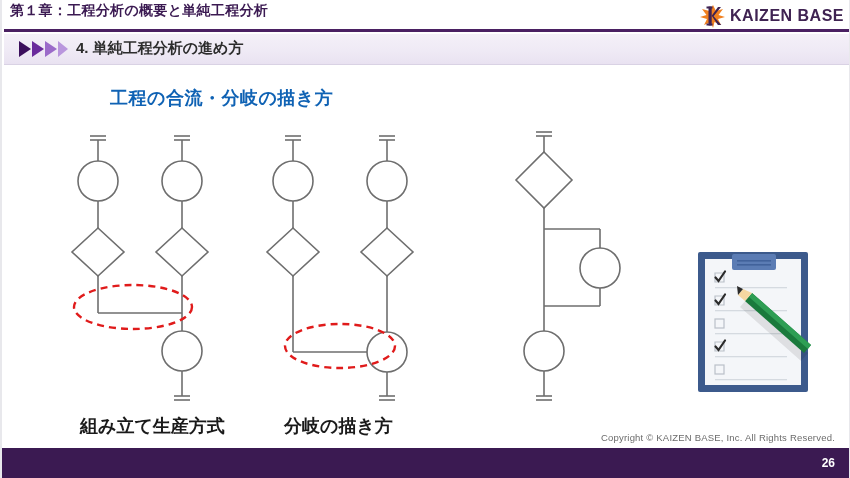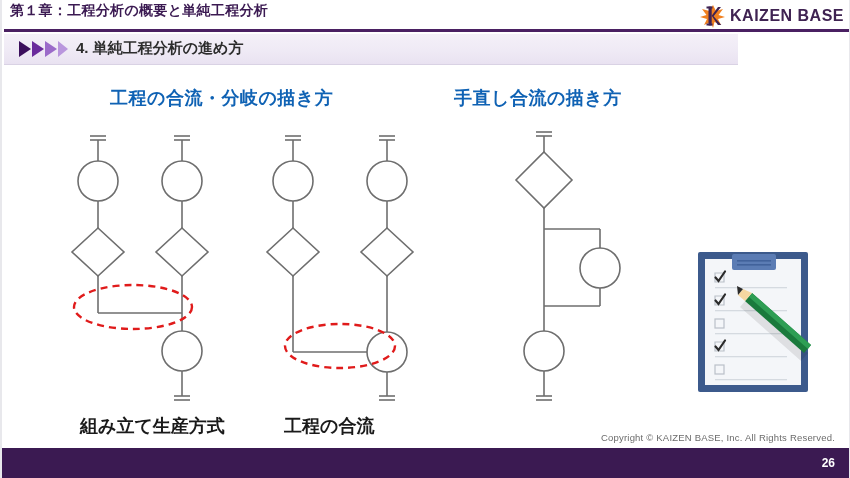--- a/index.html
+++ b/index.html
@@ -69,21 +69,21 @@
     font-weight: bold;
     color: #3f2352;
     letter-spacing: 0.5px;
   }
 
   
   .subtitle-bar {
     position: absolute;
     left: 2px;
     top: 34px;
-    width: 734px;
+    width: 846px;
     height: 30px;
     background: linear-gradient(to bottom, #f4f0f8 0%, #efeaf5 55%, #e9e2f1 100%);
     border-bottom: 1px solid #d9d2e4;
   }
   .chevrons {
     position: absolute;
     left: 14px;
     top: 7px;
     width: 50px;
     height: 16px;
@@ -194,21 +194,20 @@
         <path d="M1 0 L13 8 L1 16 Z" fill="#3b0f5c"></path>
         <path d="M14 0 L26 8 L14 16 Z" fill="#6a2b9c"></path>
         <path d="M27 0 L39 8 L27 16 Z" fill="#9b6bc9"></path>
         <path d="M40 0 L50 8 L40 16 Z" fill="#b996dd"></path>
       </svg>
     </div>
     <div class="subtitle-text">4. 単純工程分析の進め方</div>
   </div>
 
   <div class="sec-head sec-head-1">工程の合流・分岐の描き方</div>
-  <div class="sec-head sec-head-2">手直し合流の描き方</div>
 
   <div class="diagram-layer">
     <svg width="850" height="478" viewBox="0 0 850 478">
 
       <g stroke="#6e6e6e" stroke-width="1.6" fill="none">
 
         <line x1="88" y1="136" x2="104" y2="136"></line>
         <line x1="88" y1="140" x2="104" y2="140"></line>
         <line x1="96" y1="140" x2="96" y2="161"></line>
         <circle cx="96" cy="181" r="20"></circle>
@@ -272,21 +271,21 @@
         <line x1="534" y1="396" x2="550" y2="396"></line>
         <line x1="534" y1="400" x2="550" y2="400"></line>
       </g>
 
       <ellipse cx="131" cy="307" rx="59" ry="22" fill="none" stroke="#e01b1b" stroke-width="2.4" stroke-dasharray="7 5"></ellipse>
       <ellipse cx="338" cy="346" rx="55" ry="22" fill="none" stroke="#e01b1b" stroke-width="2.4" stroke-dasharray="7 5"></ellipse>
     </svg>
   </div>
 
   <div class="caption cap-1">組み立て生産方式</div>
-  <div class="caption cap-2">工程の合流</div>
+  <div class="caption cap-2">分岐の描き方</div>
 
   <div class="clipboard">
     <svg width="122" height="148" viewBox="0 0 122 148">
 
       <rect x="2" y="4" width="110" height="140" rx="2" fill="#3c5a8c"></rect>
       <rect x="9" y="11" width="96" height="126" fill="#f4f6f9"></rect>
 
       <rect x="36" y="6" width="44" height="16" rx="2" fill="#5b7cb4"></rect>
       <rect x="41" y="12" width="34" height="1.6" fill="#41629b"></rect>
       <rect x="41" y="16" width="34" height="1.6" fill="#41629b"></rect>

